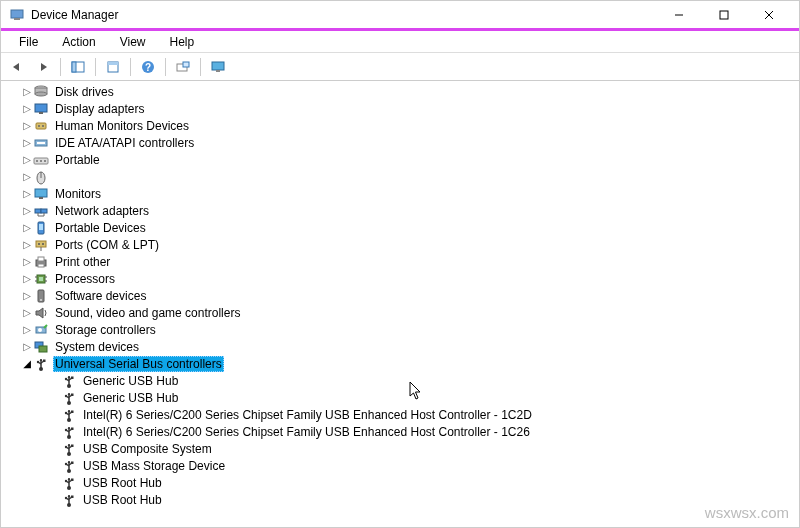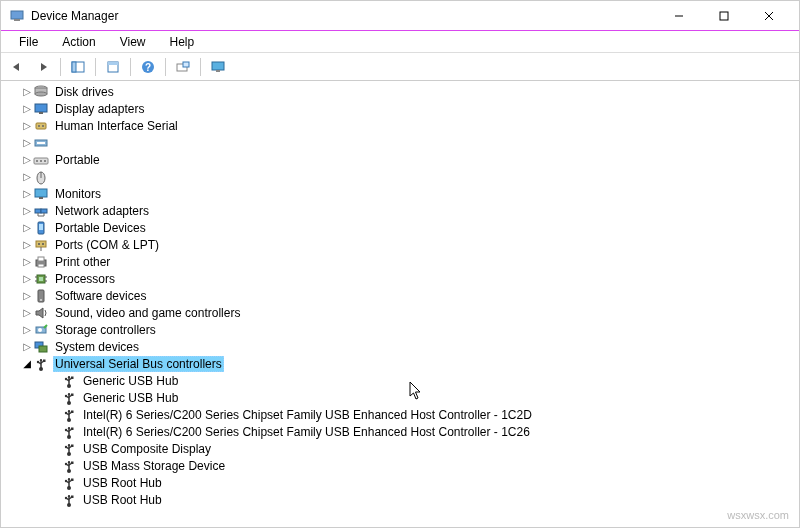--- a/index.html
+++ b/index.html
@@ -12,21 +12,21 @@
     height: 528px;
     overflow: hidden;
     border: 1px solid #ccc;
     position: relative;
   }
   .titlebar {
     height: 30px;
     display: flex;
     align-items: center;
     padding: 0 8px;
-    border-bottom: 1px solid #d946ef;
+    border-bottom: 3px solid #d946ef;
   }
   .title-icon {
     width: 16px; height: 16px;
     margin-right: 6px;
     display: flex; align-items: center; justify-content: center;
   }
   .title-text { font-size: 12px; }
   .win-controls {
     margin-left: auto;
     display: flex;
@@ -82,29 +82,29 @@
   .icon-slot{
     width:16px;height:16px;
     margin-right:4px;
     display:flex;align-items:center;justify-content:center;
   }
   .tree-label{
     padding:0 2px;
     white-space:nowrap;
   }
   .selected .tree-label{
-    background:#7dd3fc;
+    background:#0ea5e9;
     border:1px dotted #99d1ff;
     padding:0 1px;
   }
   .child{ padding-left: 44px; }
   .child .arrow{visibility:hidden;}
   .watermark{
     position:absolute; right:10px; bottom:6px;
-    font-size:11px; color:#bbb;
+    font-size:15px; color:#bbb;
     pointer-events:none;
   }
   .cursor{
     position:absolute;
     left:408px; top:380px;
     pointer-events:none;
   }
 </style>
 </head>
 <body>
@@ -216,30 +216,31 @@
     </div>
     <div class="tree-item">
       <span class="arrow ">▷</span>
       <span class="icon-slot">
         <svg width="16" height="16" viewBox="0 0 16 16">
           <rect x="3" y="5" width="10" height="6" rx="1" fill="#d8c070" stroke="#a08030"></rect>
           <circle cx="6" cy="8" r="1" fill="#666"></circle>
           <circle cx="10" cy="8" r="1" fill="#666"></circle>
         </svg>
       </span>
-      <span class="tree-label">Human Interface Serial</span>
+      <span class="tree-label">Human Monitors Devices</span>
     </div>
     <div class="tree-item">
       <span class="arrow ">▷</span>
       <span class="icon-slot">
         <svg width="16" height="16" viewBox="0 0 16 16">
           <rect x="2" y="5" width="12" height="6" fill="#8ab5d8" stroke="#4a7aa0"></rect>
           <rect x="4" y="7" width="8" height="2" fill="#fff"></rect>
         </svg>
       </span>
+      <span class="tree-label">IDE ATA/ATAPI controllers</span>
     </div>
     <div class="tree-item">
       <span class="arrow ">▷</span>
       <span class="icon-slot">
         <svg width="16" height="16" viewBox="0 0 16 16">
           <rect x="1" y="6" width="14" height="6" rx="1" fill="#ddd" stroke="#888"></rect>
           <rect x="3" y="8" width="2" height="2" fill="#888"></rect>
           <rect x="7" y="8" width="2" height="2" fill="#888"></rect>
           <rect x="11" y="8" width="2" height="2" fill="#888"></rect>
         </svg>
@@ -447,21 +448,21 @@
         <svg width="16" height="16" viewBox="0 0 16 16">
           <circle cx="8" cy="13" r="2" fill="#333"></circle>
           <line x1="8" y1="3" x2="8" y2="13" stroke="#333" stroke-width="1.5"></line>
           <path d="M8 8 L5 6" stroke="#333" stroke-width="1.5"></path>
           <circle cx="5" cy="6" r="1.2" fill="#333"></circle>
           <path d="M8 7 L11 5" stroke="#333" stroke-width="1.5"></path>
           <rect x="10" y="3.5" width="2.5" height="2.5" fill="#333"></rect>
           <path d="M8 3 L6.5 5 L9.5 5 Z" fill="#333"></path>
         </svg>
       </span>
-      <span class="tree-label">USB Composite Display</span>
+      <span class="tree-label">USB Composite System</span>
     </div>
     <div class="tree-item child">
       <span class="arrow">▷</span>
       <span class="icon-slot">
         <svg width="16" height="16" viewBox="0 0 16 16">
           <circle cx="8" cy="13" r="2" fill="#333"></circle>
           <line x1="8" y1="3" x2="8" y2="13" stroke="#333" stroke-width="1.5"></line>
           <path d="M8 8 L5 6" stroke="#333" stroke-width="1.5"></path>
           <circle cx="5" cy="6" r="1.2" fill="#333"></circle>
           <path d="M8 7 L11 5" stroke="#333" stroke-width="1.5"></path>

